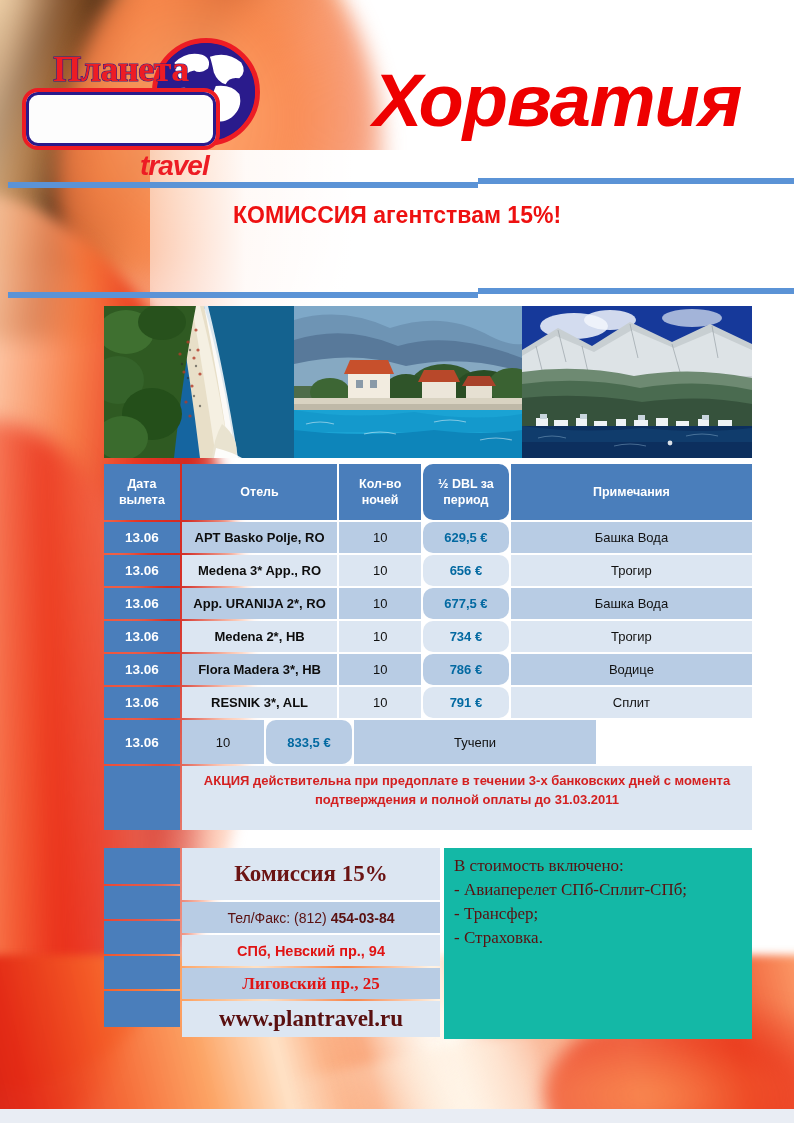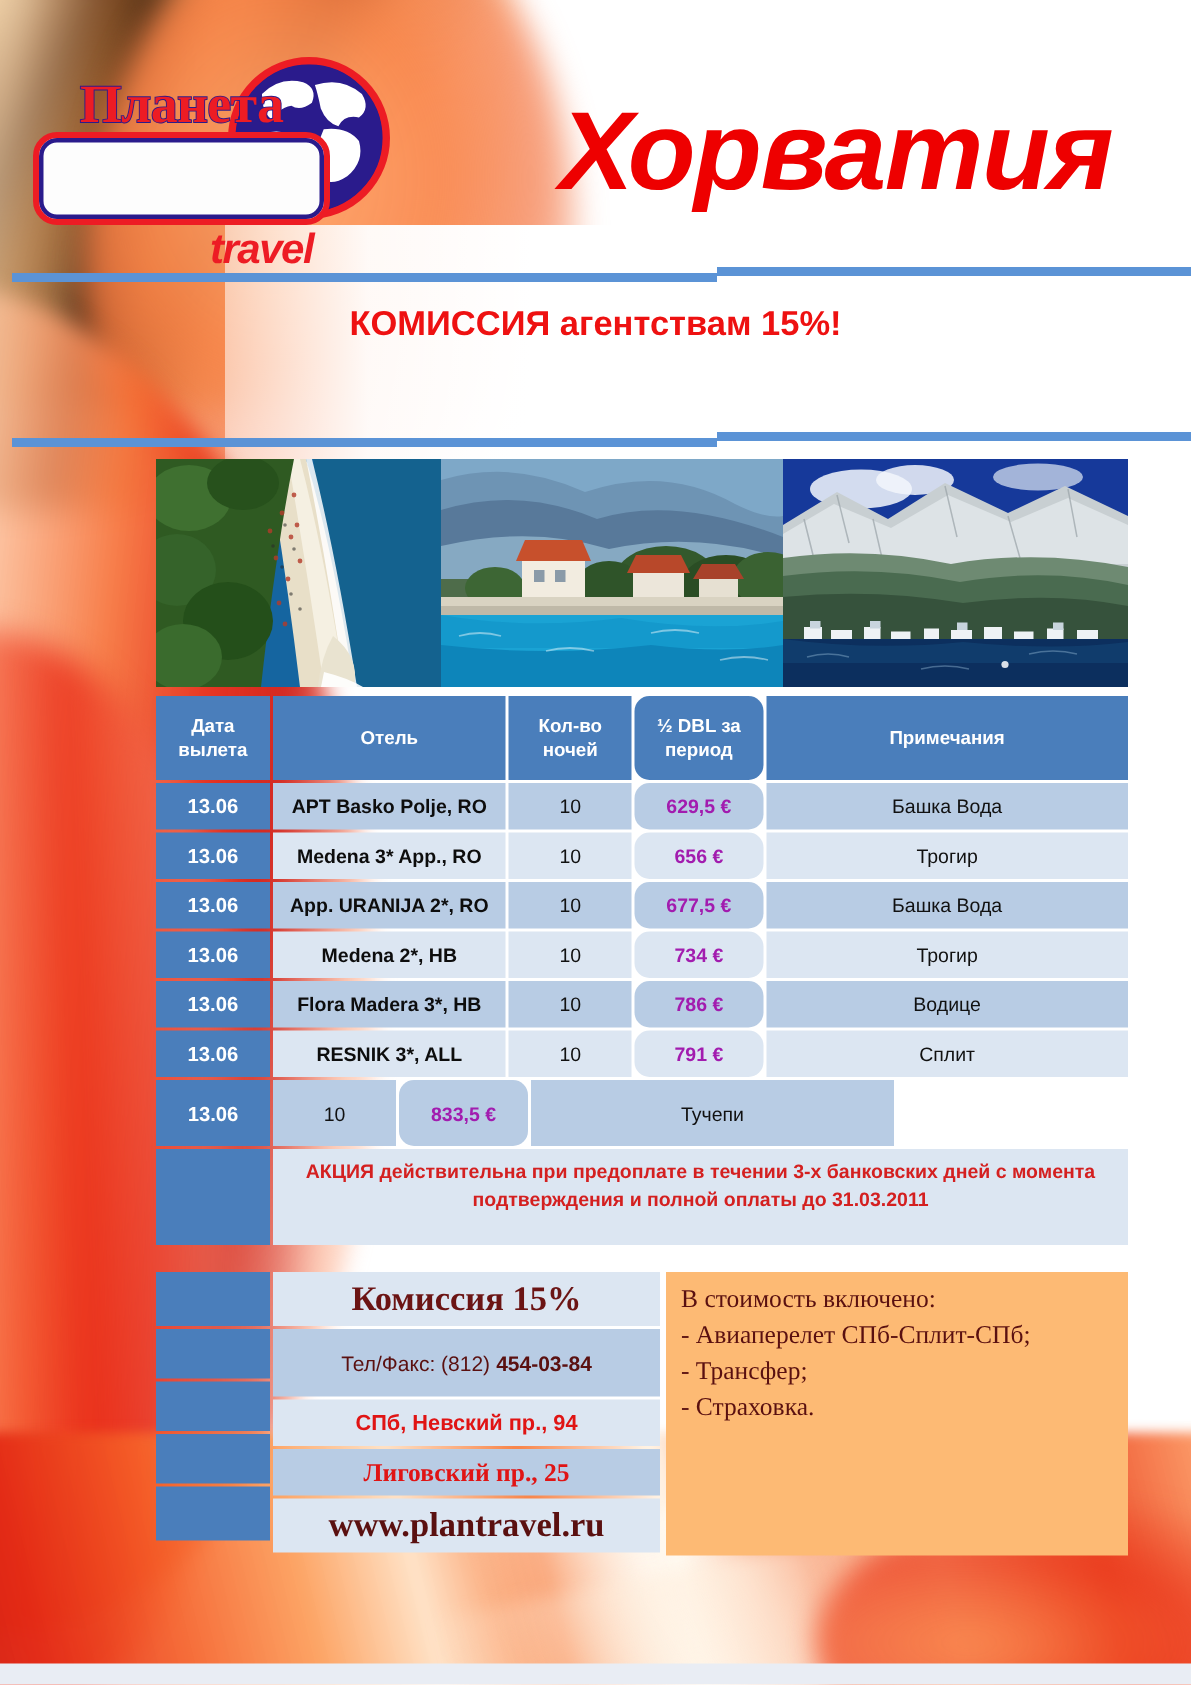--- a/index.html
+++ b/index.html
@@ -212,21 +212,21 @@
   .c-hotel{width:156px;margin-right:2px;}
   .c-nights{width:82px;margin-right:2px;}
   .c-price{width:86px;margin-right:2px;border-radius:10px;}
   .c-note{width:242px;}
 
   .hrow .cell{background:#4a7ebb;color:#ffffff;font-weight:bold;font-size:12.5px;line-height:16px;height:56px;}
 
   .drow .c-date{background:#4a7ebb;color:#fff;font-weight:bold;font-size:13.5px;}
   .drow .c-hotel{font-weight:bold;font-size:13px;color:#0d0d0d;}
   .drow .c-nights{font-size:13px;color:#111;}
-  .drow .c-price{font-weight:bold;font-size:13px;color:#a21caf;}
+  .drow .c-price{font-weight:bold;font-size:13px;color:#0369a1;}
   .drow .c-note{font-size:13px;color:#111;}
   .drow .cell{height:31px;}
   .drow.tall .cell{height:44px;}
   .drow .c-hotel,.drow .c-nights,.drow .c-price,.drow .c-note{background:#b8cce4;}
   .drow.alt .c-hotel,.drow.alt .c-nights,.drow.alt .c-price,.drow.alt .c-note{background:#dce6f2;}
 
   
   .brow{display:flex;width:648px;margin-bottom:2px;}
   .brow .c-date{width:76px;margin-right:2px;background:#4a7ebb;}
   .promo-band{
@@ -236,28 +236,28 @@
   }
 
   
   .footer{position:absolute;left:104px;top:848px;width:648px;display:flex;}
   .f-left{width:78px;}
   .f-blue{height:33px;background:#4a7ebb;margin-bottom:2px;width:76px;}
   .f-blue.h1{height:36px;}
   .f-mid{width:260px;margin-right:2px;}
   .f-cell{box-sizing:border-box;display:flex;align-items:center;justify-content:center;
           text-align:center;margin-bottom:2px;width:258px;}
-  .f-comm{height:36px;background:#dce6f2;font-family:"Liberation Serif",serif;font-weight:bold;font-size:23px;color:#6b1414;}
-  .f-phone{height:45px;background:#b8cce4;font-size:14px;color:#5a1010;}
+  .f-comm{height:52px;background:#dce6f2;font-family:"Liberation Serif",serif;font-weight:bold;font-size:23px;color:#6b1414;}
+  .f-phone{height:31px;background:#b8cce4;font-size:14px;color:#5a1010;}
   .f-phone b{font-weight:bold;margin-left:4px;color:#5a1010;}
   .f-addr1{height:31px;background:#dce6f2;font-weight:bold;font-size:14.5px;color:#e01414;}
   .f-addr2{height:31px;background:#b8cce4;font-family:"Liberation Serif",serif;font-weight:bold;font-size:17px;color:#e01414;}
   .f-www{height:36px;background:#dce6f2;font-family:"Liberation Serif",serif;font-weight:bold;font-size:23px;color:#5a1010;}
 
-  .f-right{width:308px;background:#fdba74;padding:6px 10px 8px 10px;box-sizing:border-box;}
+  .f-right{width:308px;background:#14b8a6;padding:6px 10px 8px 10px;box-sizing:border-box;}
   .f-right div{font-family:"Liberation Serif",serif;font-size:17px;line-height:24px;color:#5a1010;}
 </style>
 </head>
 <body>
 
 <div class="page">
 
   <div class="bg-layer">
     <div class="bg-topleft"></div>
     <div class="bg-topleft2"></div>

